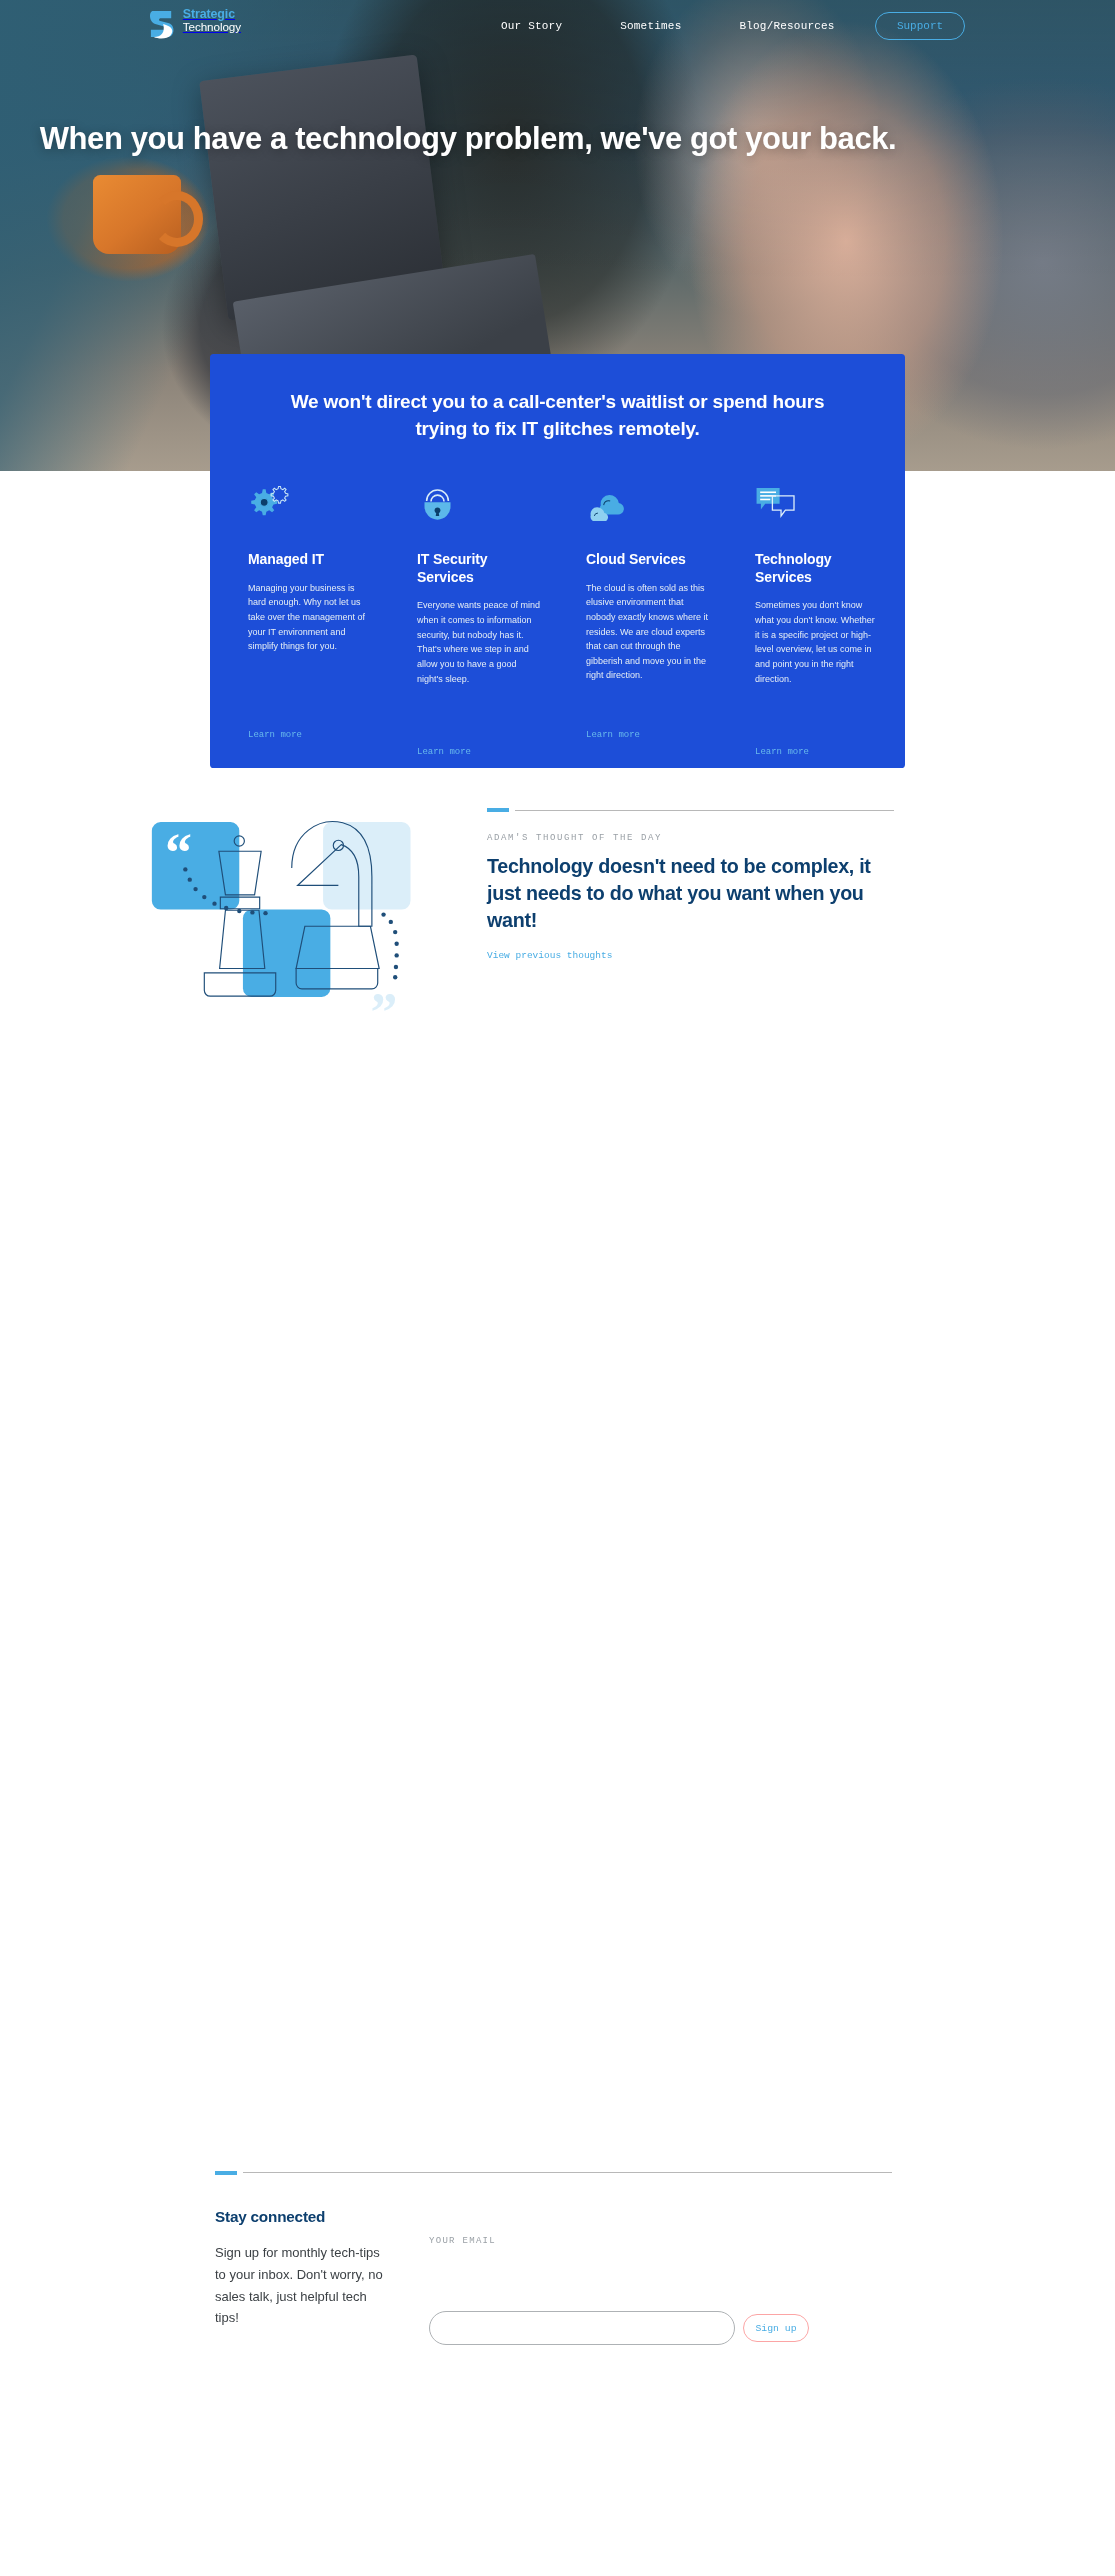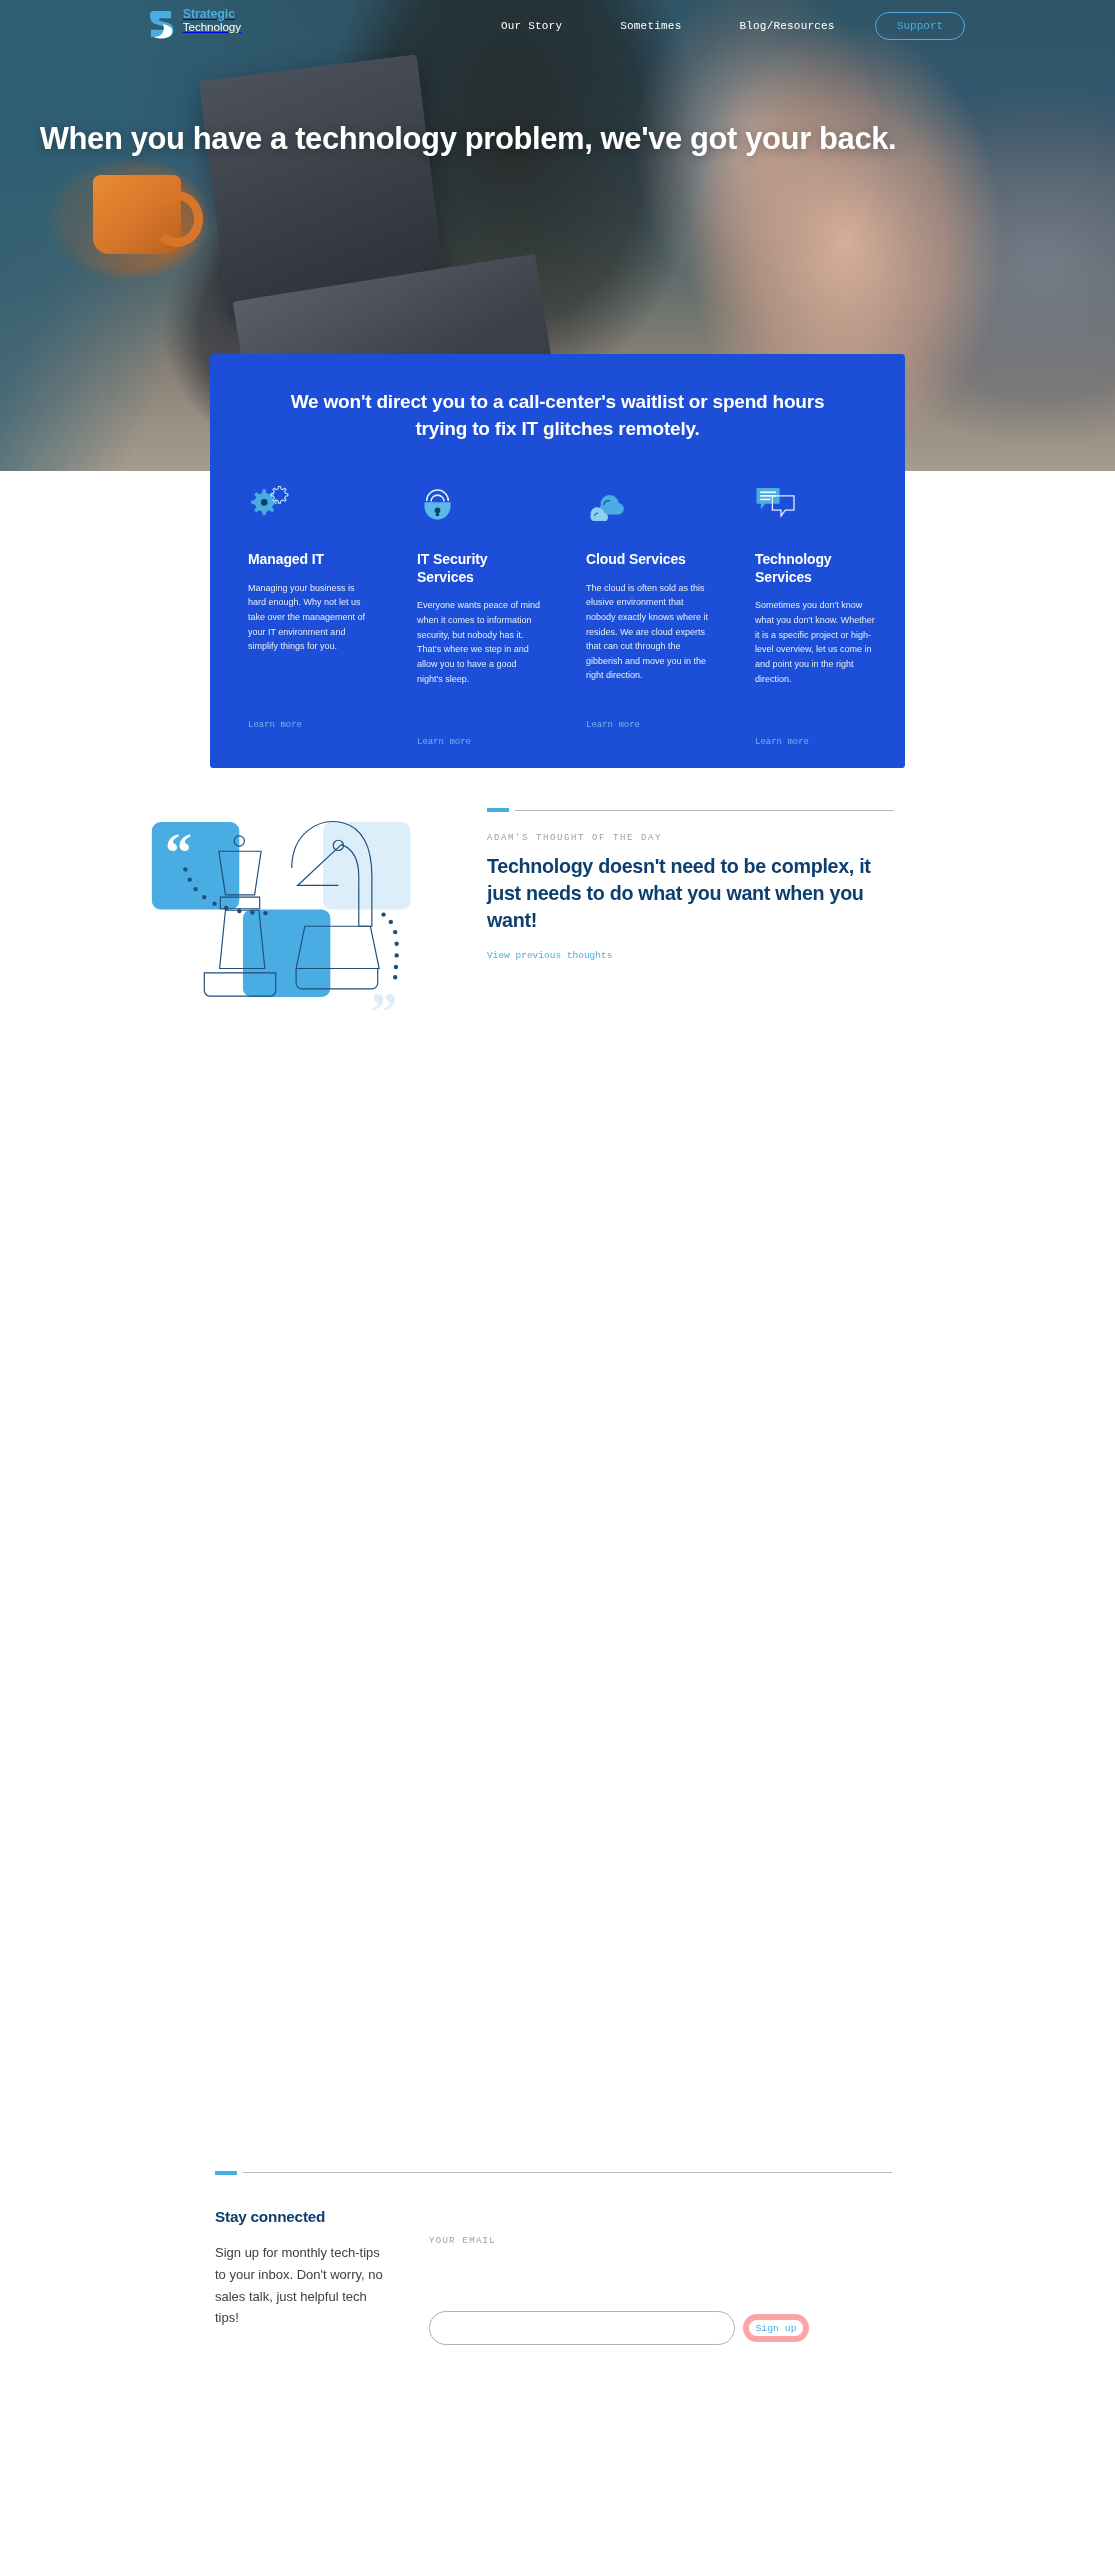--- a/index.html
+++ b/index.html
@@ -98,21 +98,21 @@
     padding: 35px 64px 0; text-align: center; color: #fff;
     font-size: 19px; font-weight: bold; line-height: 1.42; letter-spacing: -0.2px;
   }
   .service-grid {
     display: flex; padding: 42px 9px 0 22px; gap: 12px;
   }
   .service-col { width: 163px; padding: 0 16px 0 16px; }
   .svc-icon { height: 41px; margin-bottom: 25px; }
   .svc-title { color: #fff; font-size: 14px; font-weight: bold; line-height: 1.28; letter-spacing: -0.1px; }
   .svc-body { color: #e6eef5; font-size: 9px; line-height: 1.63; margin-top: 11.7px; min-height: 128px; }
-  .svc-link { color: #68b9ec; font-family: "Liberation Mono", monospace; font-size: 9px; text-decoration: none; display:block; margin-top: 11px; }
+  .svc-link { color: #68b9ec; font-family: "Liberation Mono", monospace; font-size: 9px; text-decoration: none; display:block; margin-top: 21px; }
 
   
   .rule { position: absolute; height: 0.7px; background: #b8b8b8; }
   .rule-tab { position: absolute; width: 22px; height: 3.6px; background: #49ade4; }
 
   
   .thought { position: absolute; left: 0; top: 795px; width: 1115px; height: 241px; }
   .thought-label { color: #9aa0a6; font-family: "Liberation Mono", monospace; font-size: 9px; letter-spacing: 1.6px; }
   .thought-title { color: #0d3f6e; font-size: 19.7px; font-weight: bold; line-height: 1.37; letter-spacing: -0.3px; margin-top: 10.2px; max-width: 387px; }
   .thought-link { color: #49ade4; font-family: "Liberation Mono", monospace; font-size: 9.5px; text-decoration: none; display: inline-block; margin-top: 16px; }
@@ -122,21 +122,21 @@
   .sec-h2 { color: #0d3f6e; font-size: 15.3px; font-weight: bold; letter-spacing: -0.2px; }
   .sec-p { color: #3c4145; font-size: 13px; line-height: 1.68; margin-top: 16px; }
   .field-label { color: #9aa0a6; font-family: "Liberation Mono", monospace; font-size: 9px; letter-spacing: 1.3px; }
   .email-input {
     width: 306px; height: 34px; border: 0.7px solid #aeb2b5; border-radius: 17px;
     background: #fff; padding: 0 80px 0 16px; font-size: 10.2px; color: #222;
     font-family: "Liberation Sans", sans-serif; outline: none;
   }
   .signup-btn {
     position: absolute; left: 743px; top: 1234px; width: 66px; height: 28px;
-    border: 6px solid #fca5a5; border-radius: 14px; background: #fff; color: #49ade4;
+    border: 1px solid #fca5a5; border-radius: 14px; background: #fff; color: #49ade4;
     font-family: "Liberation Mono", monospace; font-size: 9.8px; cursor: pointer;
   }
 
   
   .insights { position: absolute; left: 0; top: 1299px; width: 1115px; }
 
   
   .culture { position: absolute; left: 0; top: 1853px; width: 1115px; }
 
   

